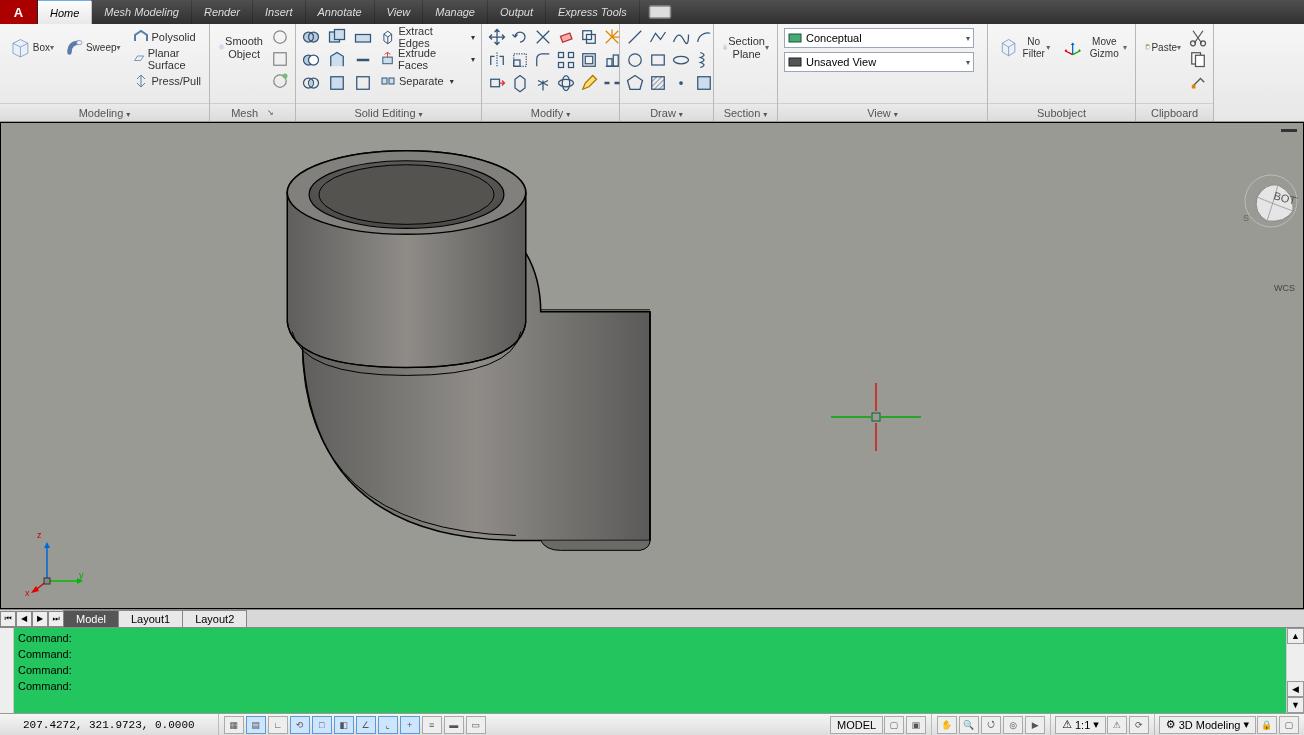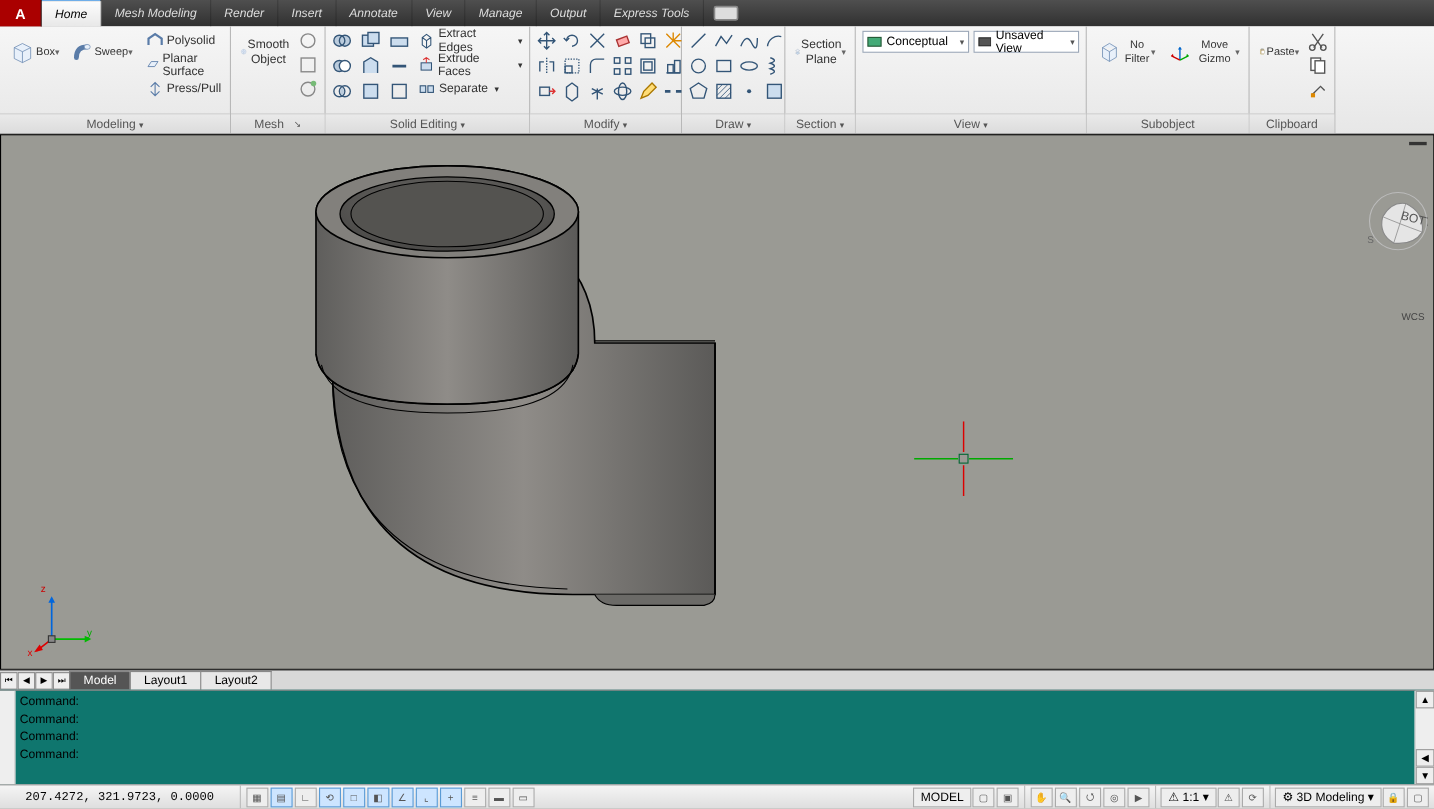--- a/index.html
+++ b/index.html
@@ -37,21 +37,21 @@
 .wcs-lbl { position:absolute; top:160px; right:8px; font-size:9px; color:#444;text-align:right; }
 
 
 .layout-tabs { position:absolute; bottom:108px; left:0; right:0; height:18px; background:#d8d8d8; border-top:1px solid #888; display:flex; align-items:center; font-size:10px; }
 .lt-nav { display:flex; }
 .lt-nav button { width:16px; height:16px; border:1px solid #888; background:#eee; font-size:8px; cursor:pointer; }
 .lt-tab { padding:0 12px; height:17px; display:flex; align-items:center; border:1px solid #888; border-bottom:none; background:#e8e8e8; cursor:pointer; margin-left:-1px;}
 .lt-tab.active { background:#555; color:#fff; }
 
 
-.cmd { position:absolute; bottom:22px; left:0; right:0; height:86px; background:#0f766e; border-top:1px solid #888; font-family:"Courier New",monospace; font-size:12px; display:flex; }
+.cmd { position:absolute; bottom:22px; left:0; right:0; height:86px; background:#22c55e; border-top:1px solid #888; font-family:"Courier New",monospace; font-size:12px; display:flex; }
 .cmd-gutter{width:14px;background:#eee;border-right:1px solid #ccc;}
 .cmd-body{flex:1; padding:2px 4px; line-height:16px; overflow:hidden;}
 .cmd-sb { width:18px; background:#eee; display:flex; flex-direction:column; border-left:1px solid #ccc;}
 .cmd-sb button{flex:0 0 16px; border:1px solid #999; background:#eee; font-size:9px;}
 
 
 .status { position:absolute; bottom:0; left:0; right:0; height:22px; background:linear-gradient(#f5f5f5,#dedede); border-top:1px solid #999; display:flex; align-items:center; font-size:10px; }
 .status .coords { padding:0 23px; border-right:1px solid #bbb; height:100%; display:flex; align-items:center; min-width:160px;font-family:Liberation Mono, monospace;}
 .sb-btn { width:20px; height:18px; border:1px solid #aaa; background:#eee; margin:0 1px; display:flex; align-items:center; justify-content:center; cursor:pointer; font-size:9px; color:#555;}
 .sb-btn.on { background:#cde5ff; border-color:#5a9bd5; }
@@ -472,21 +472,21 @@
         <div style="font-size:8px;color:#666">▾</div>
       </div>
     </div>
     <div class="panel-title">
         <span>Section</span>
         <span class="arrow"></span>
       </div>
   </div>
 
   <div class="panel" style="width:210px">
-    <div class="panel-body" style="align-items:stretch;gap:4px;padding:4px 6px">
+    <div class="panel-body" style="flex-direction:column;align-items:stretch;gap:4px;padding:4px 6px">
       <div class="dd" style="width:190px">
         <div class="dd-ico"><svg viewBox="0 0 14 14">
               <rect x="1" y="3" width="12" height="8" fill="#4a7" stroke="#253"></rect>
             </svg></div>
         <span>Conceptual</span>
         <span class="dd-arrow">▾</span>
       </div>
       <div class="dd" style="width:190px">
         <div class="dd-ico"><svg viewBox="0 0 14 14">
               <rect x="1" y="3" width="12" height="8" fill="#555" stroke="#222"></rect>

